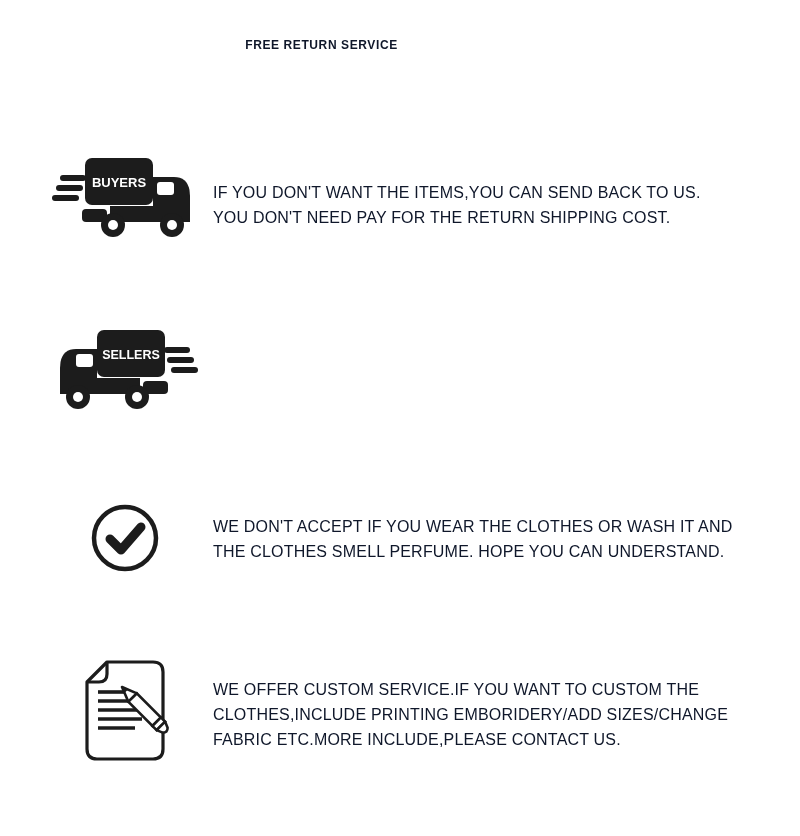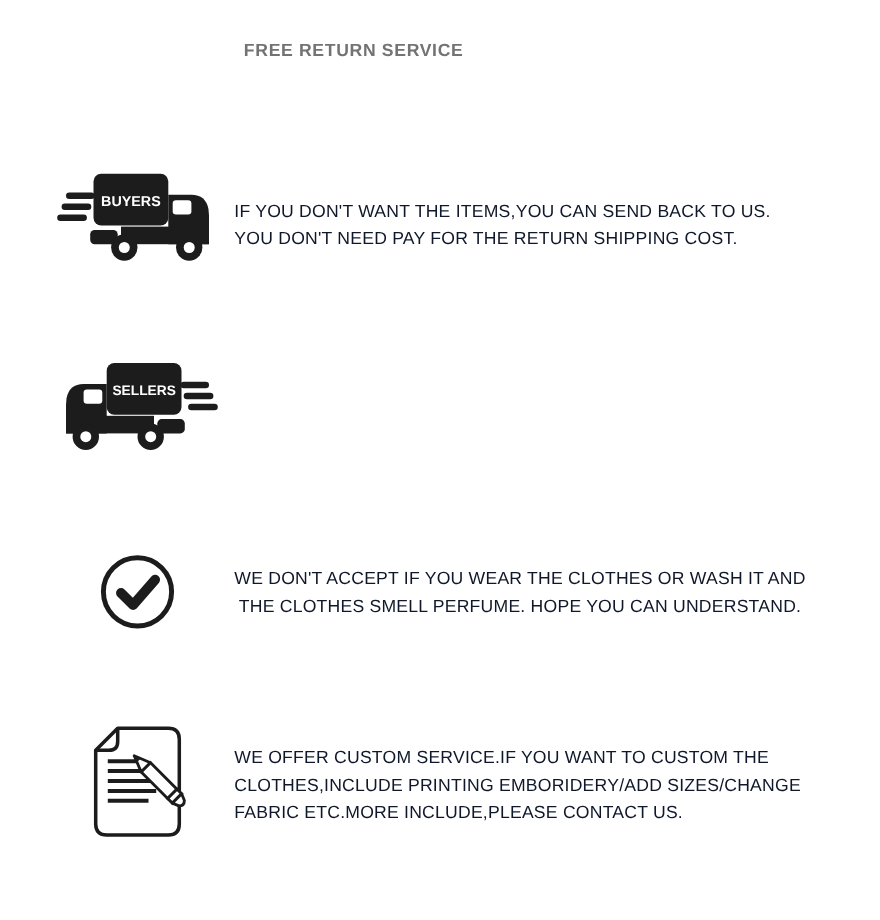--- a/index.html
+++ b/index.html
@@ -10,24 +10,24 @@
     background: #ffffff;
     font-family: "Liberation Sans", sans-serif;
     overflow: hidden;
   }
   .page-title {
     position: absolute;
     top: 38px;
     left: 0;
     width: 643px;
     text-align: center;
-    font-size: 16px;
+    font-size: 12px;
     font-weight: bold;
     letter-spacing: 0.6px;
-    color: #737373;
+    color: #0f172a;
   }
   .section {
     position: absolute;
     left: 45px;
     width: 722px;
     display: flex;
     align-items: center;
   }
   .icon-col {
     flex: 0 0 160px;
@@ -42,21 +42,21 @@
     font-size: 16px;
     line-height: 25px;
     letter-spacing: 0.2px;
     white-space: nowrap;
   }
   .sec-1 { top: 152px; height: 96px; }
   .sec-1 .text-col { margin-top: 10px; }
   .sec-2 { top: 323px; height: 97px; }
   .sec-2 .text-col { margin-top: 8px; }
   .sec-3 { top: 500px; height: 76px; }
-  .sec-3 .text-col { margin-top: 2px; text-align: center; }
+  .sec-3 .text-col { margin-top: 2px; }
   .sec-4 { top: 655px; height: 112px; }
   .sec-4 .text-col { margin-top: 6px; }
   svg { display: block; }
   svg text {
     font-family: "Liberation Sans", sans-serif;
     font-weight: bold;
     fill: #ffffff;
   }
 </style>
 </head>

